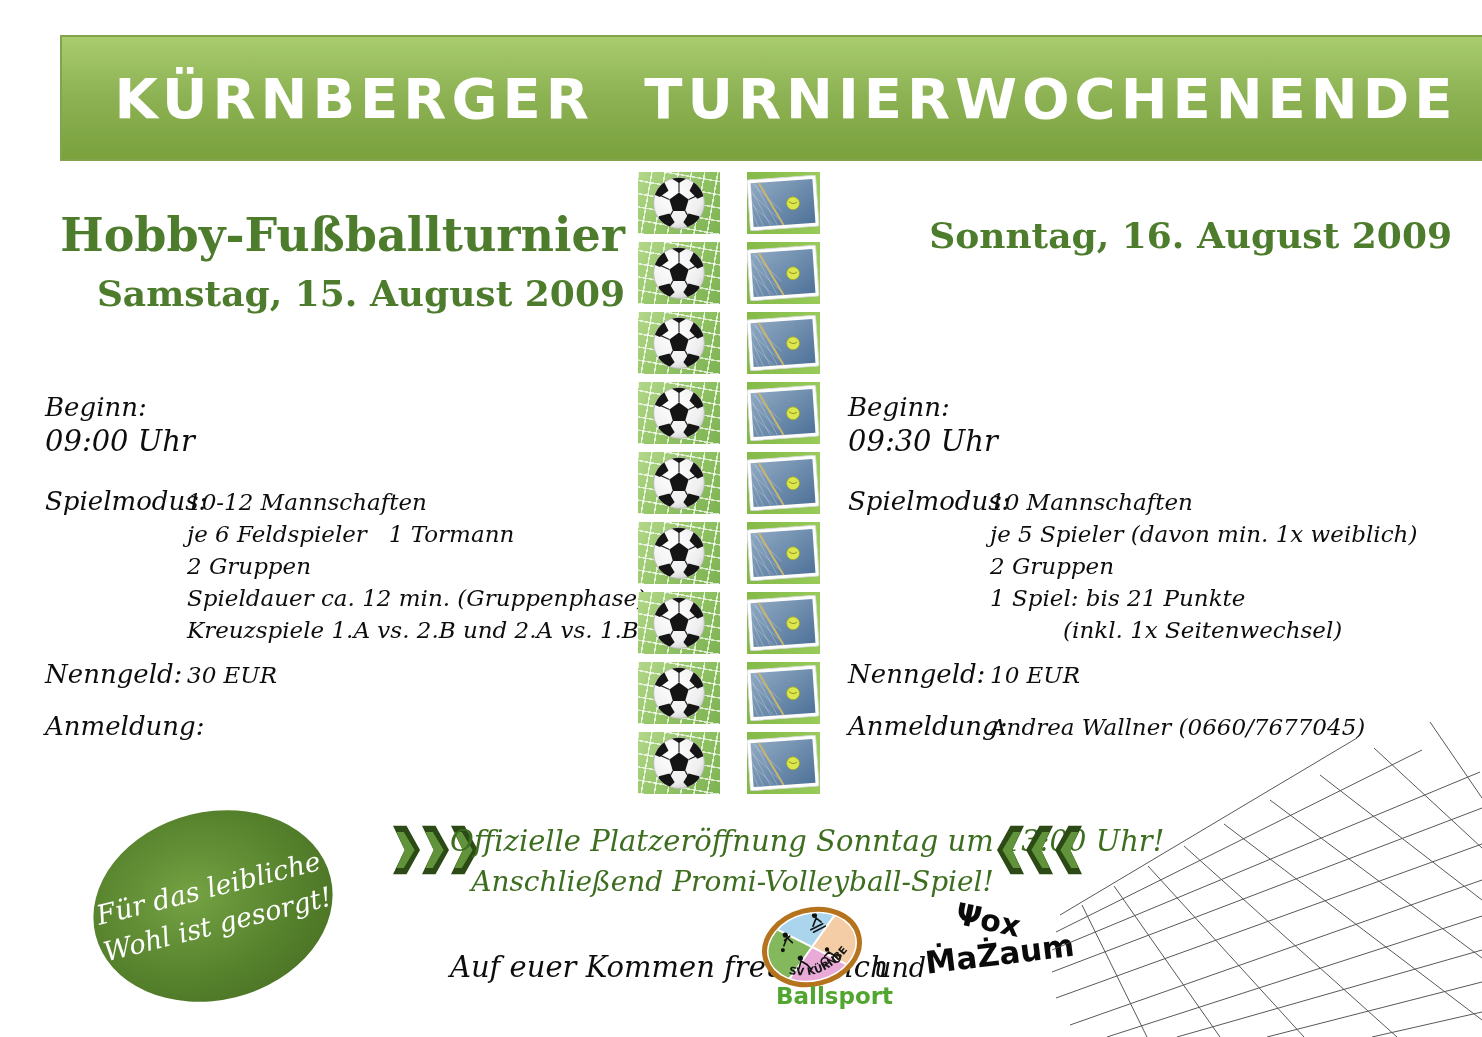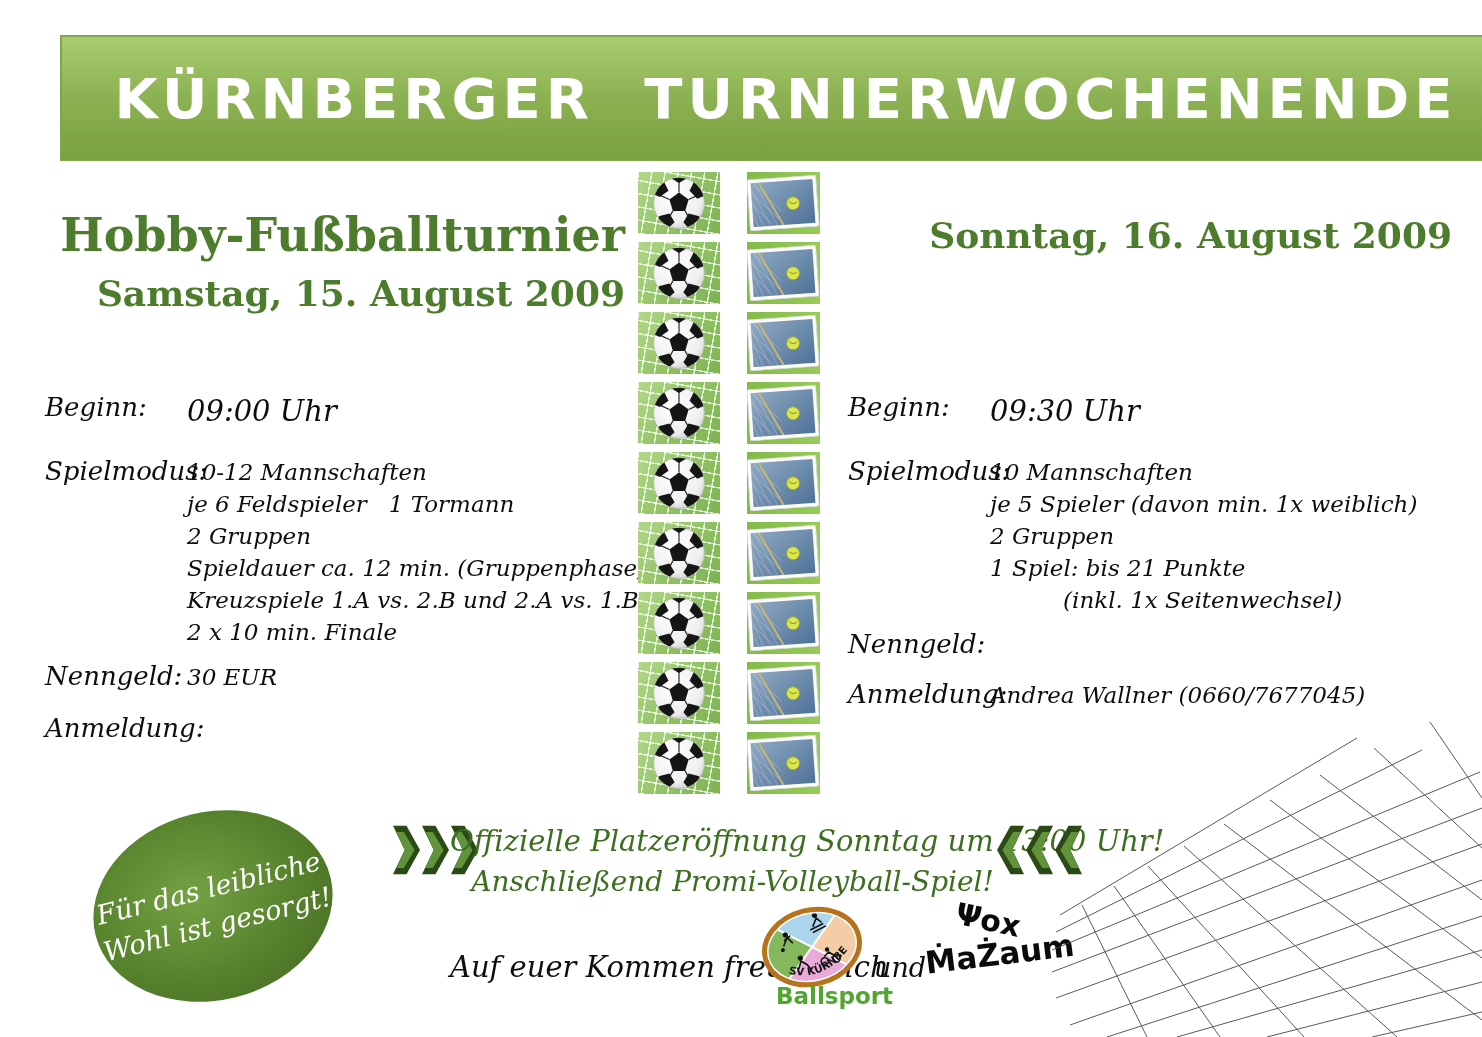--- a/index.html
+++ b/index.html
@@ -18,21 +18,21 @@
   #football-title{left:35px;top:206px;width:590px;}
   #volleyball-title{left:838px;top:206px;width:614px;}
   .event-name{font-size:46px;font-weight:600;line-height:58px;}
   .event-date{font-size:36px;font-weight:600;margin-top:8px;}
 
   
   .details{position:absolute;width:600px;}
   #football-details{left:45px;top:392px;}
   #volleyball-details{left:848px;top:392px;}
   .detail-row{display:flex;margin-bottom:20px;}
-  .detail-row.big{margin-bottom:26px;}
+  .detail-row.big{margin-bottom:26px;flex-direction:column;}
   .detail-row.multi{margin-bottom:13px;}
   .detail-label{width:142px;flex:none;font-style:italic;font-size:26px;color:#0d0d0d;}
   .detail-lines{flex:1;}
   .detail-line{font-style:italic;font-size:23px;line-height:32px;color:#0d0d0d;white-space:pre;}
   .detail-row.big .detail-line{font-size:29px;line-height:38px;}
 
   
   .strip{position:absolute;display:flex;flex-direction:column;gap:8px;}
   #football-strip{left:638px;top:172px;}
   #volleyball-strip{left:747px;top:172px;}
@@ -103,21 +103,20 @@
         </div>
       </div>
       <div class="detail-row multi">
         <div class="detail-label">Spielmodus:</div>
         <div class="detail-lines">
           <div class="detail-line">10-12 Mannschaften</div>
           <div class="detail-line">je 6 Feldspieler   1 Tormann</div>
           <div class="detail-line">2 Gruppen</div>
           <div class="detail-line">Spieldauer ca. 12 min. (Gruppenphase)</div>
           <div class="detail-line">Kreuzspiele 1.A vs. 2.B und 2.A vs. 1.B</div>
-          <div class="detail-line">2 x 10 min. Finale</div>
         </div>
       </div>
       <div class="detail-row">
         <div class="detail-label">Nenngeld:</div>
         <div class="detail-lines">
           <div class="detail-line">30 EUR</div>
         </div>
       </div>
       <div class="detail-row">
         <div class="detail-label">Anmeldung:</div>
@@ -135,20 +134,23 @@
         <div class="detail-lines">
           <div class="detail-line">10 Mannschaften</div>
           <div class="detail-line">je 5 Spieler (davon min. 1x weiblich)</div>
           <div class="detail-line">2 Gruppen</div>
           <div class="detail-line">1 Spiel: bis 21 Punkte</div>
           <div class="detail-line">          (inkl. 1x Seitenwechsel)</div>
         </div>
       </div>
       <div class="detail-row">
         <div class="detail-label">Nenngeld:</div>
+        <div class="detail-lines">
+          <div class="detail-line">10 EUR</div>
+        </div>
       </div>
       <div class="detail-row">
         <div class="detail-label">Anmeldung:</div>
         <div class="detail-lines">
           <div class="detail-line">Andrea Wallner (0660/7677045)</div>
         </div>
       </div>
     </div>
 
   <div class="strip" id="football-strip">

